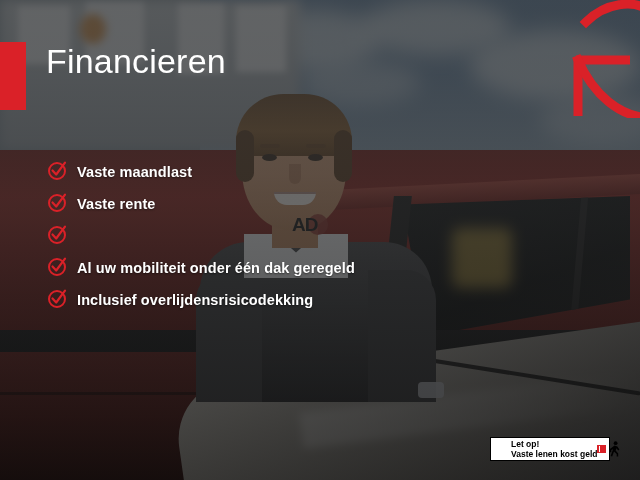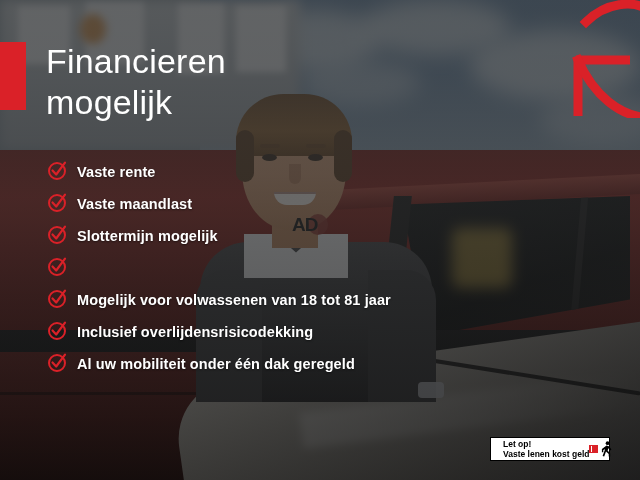--- a/index.html
+++ b/index.html
@@ -164,21 +164,21 @@
   .bullet .ico{width:30px;height:26px;flex:0 0 30px;display:block;}
   .bullet .txt{
     color:#fff;font-size:14.5px;font-weight:600;letter-spacing:.1px;white-space:nowrap;
     text-shadow:0 1px 2px rgba(0,0,0,.5);
   }
 
   
   .warn{
     position:absolute;left:490px;top:437px;width:120px;height:24px;
     background:#fff;border:1px solid #000;
-    display:flex;align-items:center;padding:0 12px;box-sizing:border-box;
+    display:flex;align-items:center;padding:0 20px;box-sizing:border-box;
   }
   .warn-text{font-size:8.5px;line-height:10px;font-weight:700;color:#000;white-space:nowrap;}
   .warn-ico{margin-left:auto;display:flex;align-items:center;gap:1px;}
   .warn-flag{width:9px;height:8px;background:#da2128;display:block;position:relative;}
   .warn-flag:after{content:"";position:absolute;left:1.5px;top:1px;width:1.5px;height:6px;background:#fff;}
 </style>
 </head>
 <body>
 
 <div id="stage">
@@ -244,71 +244,56 @@
 
   <svg class="logo-mark" viewBox="0 0 92 118">
     <path d="M38 22 C58 2, 86 0, 100 10" fill="none" stroke="#da2128" stroke-width="9" stroke-linecap="square"></path>
     <path d="M28 60 L82 60" fill="none" stroke="#da2128" stroke-width="9"></path>
     <path d="M30 58 L30 116" fill="none" stroke="#da2128" stroke-width="9"></path>
     <path d="M30 60 C46 96, 72 116, 100 118" fill="none" stroke="#da2128" stroke-width="9" stroke-linecap="square"></path>
   </svg>
 
   <div class="title">
     <span>Financieren</span>
-    <span class="l2">mogelijk</span>
   </div>
 
   <div class="bullets" id="bullets">
       <div class="bullet">
         <span class="ico"><svg width="22" height="22" viewBox="0 0 22 22">
             <circle cx="10" cy="12" r="8" fill="none" stroke="#da2128" stroke-width="2"></circle>
             <path d="M5.5 11.5 L9.2 15.5 L18 3.6" fill="none" stroke="#da2128" stroke-width="2.2" stroke-linecap="round" stroke-linejoin="round"></path>
           </svg></span>
+        <span class="txt">Vaste maandlast</span>
+      </div>
+      <div class="bullet">
+        <span class="ico"><svg width="22" height="22" viewBox="0 0 22 22">
+            <circle cx="10" cy="12" r="8" fill="none" stroke="#da2128" stroke-width="2"></circle>
+            <path d="M5.5 11.5 L9.2 15.5 L18 3.6" fill="none" stroke="#da2128" stroke-width="2.2" stroke-linecap="round" stroke-linejoin="round"></path>
+          </svg></span>
         <span class="txt">Vaste rente</span>
       </div>
       <div class="bullet">
         <span class="ico"><svg width="22" height="22" viewBox="0 0 22 22">
             <circle cx="10" cy="12" r="8" fill="none" stroke="#da2128" stroke-width="2"></circle>
             <path d="M5.5 11.5 L9.2 15.5 L18 3.6" fill="none" stroke="#da2128" stroke-width="2.2" stroke-linecap="round" stroke-linejoin="round"></path>
           </svg></span>
-        <span class="txt">Vaste maandlast</span>
-      </div>
-      <div class="bullet">
-        <span class="ico"><svg width="22" height="22" viewBox="0 0 22 22">
-            <circle cx="10" cy="12" r="8" fill="none" stroke="#da2128" stroke-width="2"></circle>
-            <path d="M5.5 11.5 L9.2 15.5 L18 3.6" fill="none" stroke="#da2128" stroke-width="2.2" stroke-linecap="round" stroke-linejoin="round"></path>
-          </svg></span>
-        <span class="txt">Slottermijn mogelijk</span>
-      </div>
-      <div class="bullet">
-        <span class="ico"><svg width="22" height="22" viewBox="0 0 22 22">
-            <circle cx="10" cy="12" r="8" fill="none" stroke="#da2128" stroke-width="2"></circle>
-            <path d="M5.5 11.5 L9.2 15.5 L18 3.6" fill="none" stroke="#da2128" stroke-width="2.2" stroke-linecap="round" stroke-linejoin="round"></path>
-          </svg></span>
-      </div>
-      <div class="bullet">
-        <span class="ico"><svg width="22" height="22" viewBox="0 0 22 22">
-            <circle cx="10" cy="12" r="8" fill="none" stroke="#da2128" stroke-width="2"></circle>
-            <path d="M5.5 11.5 L9.2 15.5 L18 3.6" fill="none" stroke="#da2128" stroke-width="2.2" stroke-linecap="round" stroke-linejoin="round"></path>
-          </svg></span>
-        <span class="txt">Mogelijk voor volwassenen van 18 tot 81 jaar</span>
+      </div>
+      <div class="bullet">
+        <span class="ico"><svg width="22" height="22" viewBox="0 0 22 22">
+            <circle cx="10" cy="12" r="8" fill="none" stroke="#da2128" stroke-width="2"></circle>
+            <path d="M5.5 11.5 L9.2 15.5 L18 3.6" fill="none" stroke="#da2128" stroke-width="2.2" stroke-linecap="round" stroke-linejoin="round"></path>
+          </svg></span>
+        <span class="txt">Al uw mobiliteit onder één dak geregeld</span>
       </div>
       <div class="bullet">
         <span class="ico"><svg width="22" height="22" viewBox="0 0 22 22">
             <circle cx="10" cy="12" r="8" fill="none" stroke="#da2128" stroke-width="2"></circle>
             <path d="M5.5 11.5 L9.2 15.5 L18 3.6" fill="none" stroke="#da2128" stroke-width="2.2" stroke-linecap="round" stroke-linejoin="round"></path>
           </svg></span>
         <span class="txt">Inclusief overlijdensrisicodekking</span>
-      </div>
-      <div class="bullet">
-        <span class="ico"><svg width="22" height="22" viewBox="0 0 22 22">
-            <circle cx="10" cy="12" r="8" fill="none" stroke="#da2128" stroke-width="2"></circle>
-            <path d="M5.5 11.5 L9.2 15.5 L18 3.6" fill="none" stroke="#da2128" stroke-width="2.2" stroke-linecap="round" stroke-linejoin="round"></path>
-          </svg></span>
-        <span class="txt">Al uw mobiliteit onder één dak geregeld</span>
       </div>
     </div>
 
   <div class="warn">
     <div>
       <div class="warn-text">Let op!</div>
       <div class="warn-text">Vaste lenen kost geld</div>
     </div>
     <div class="warn-ico">
       <span class="warn-flag"></span>

